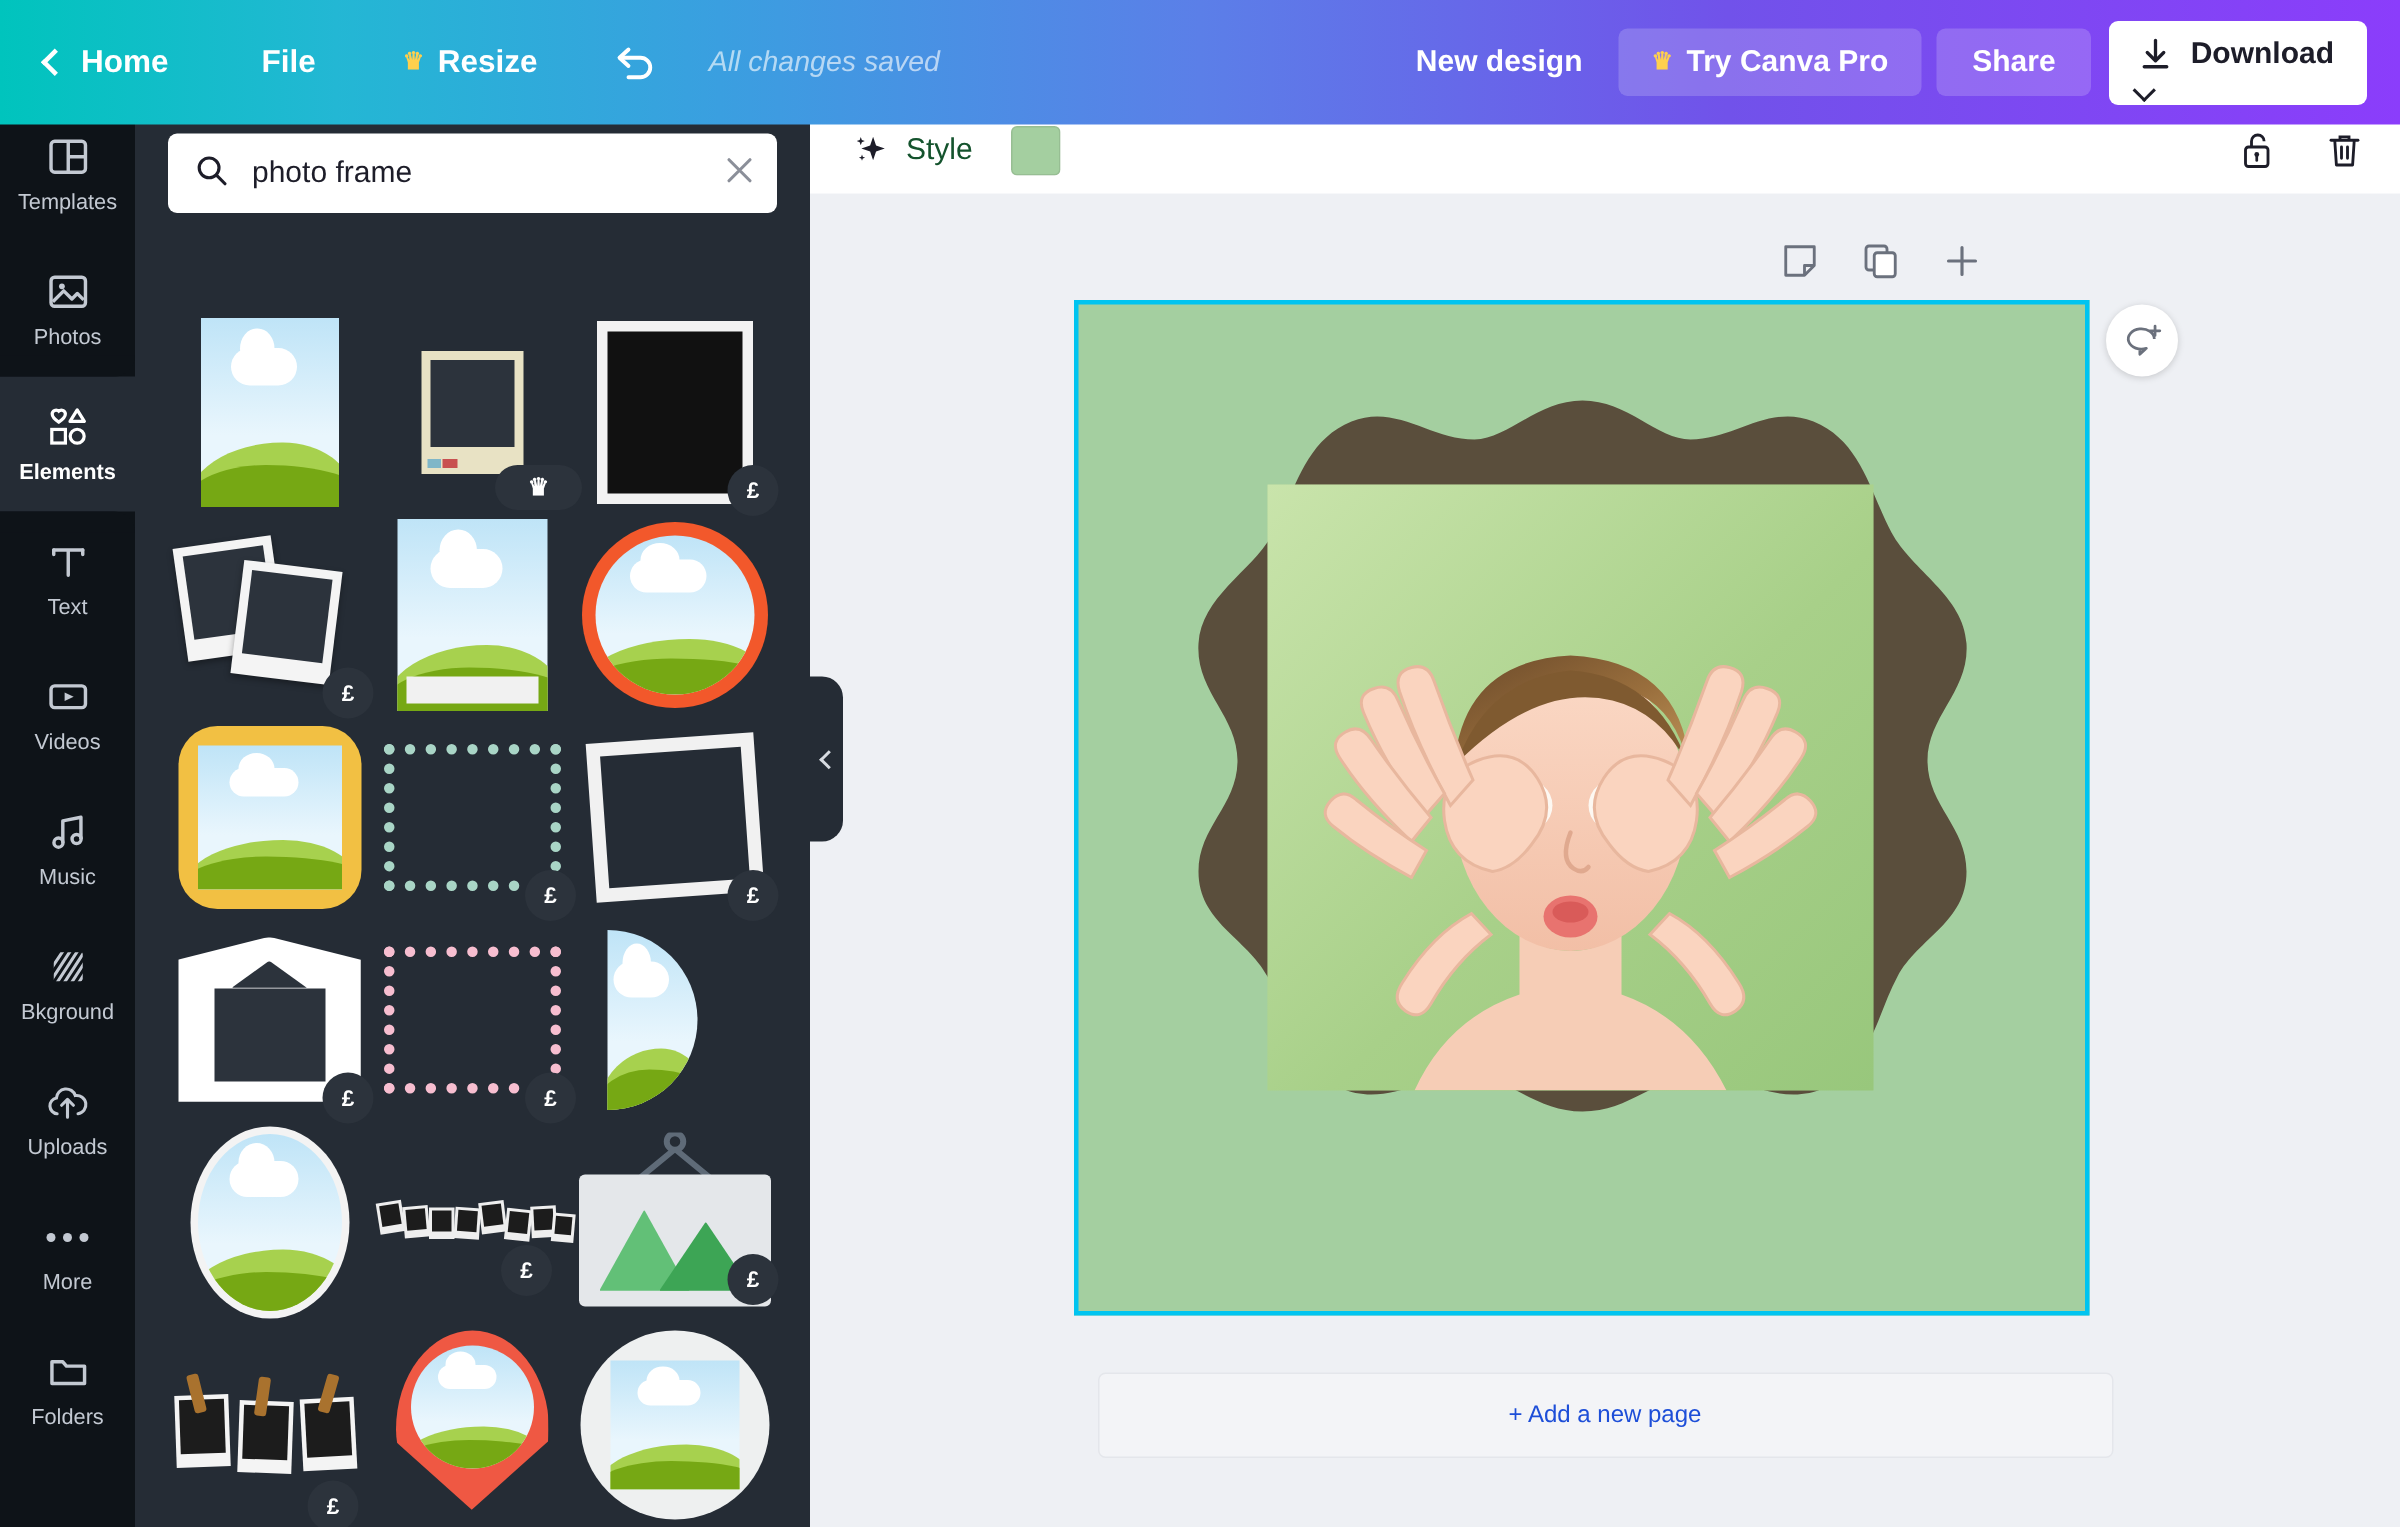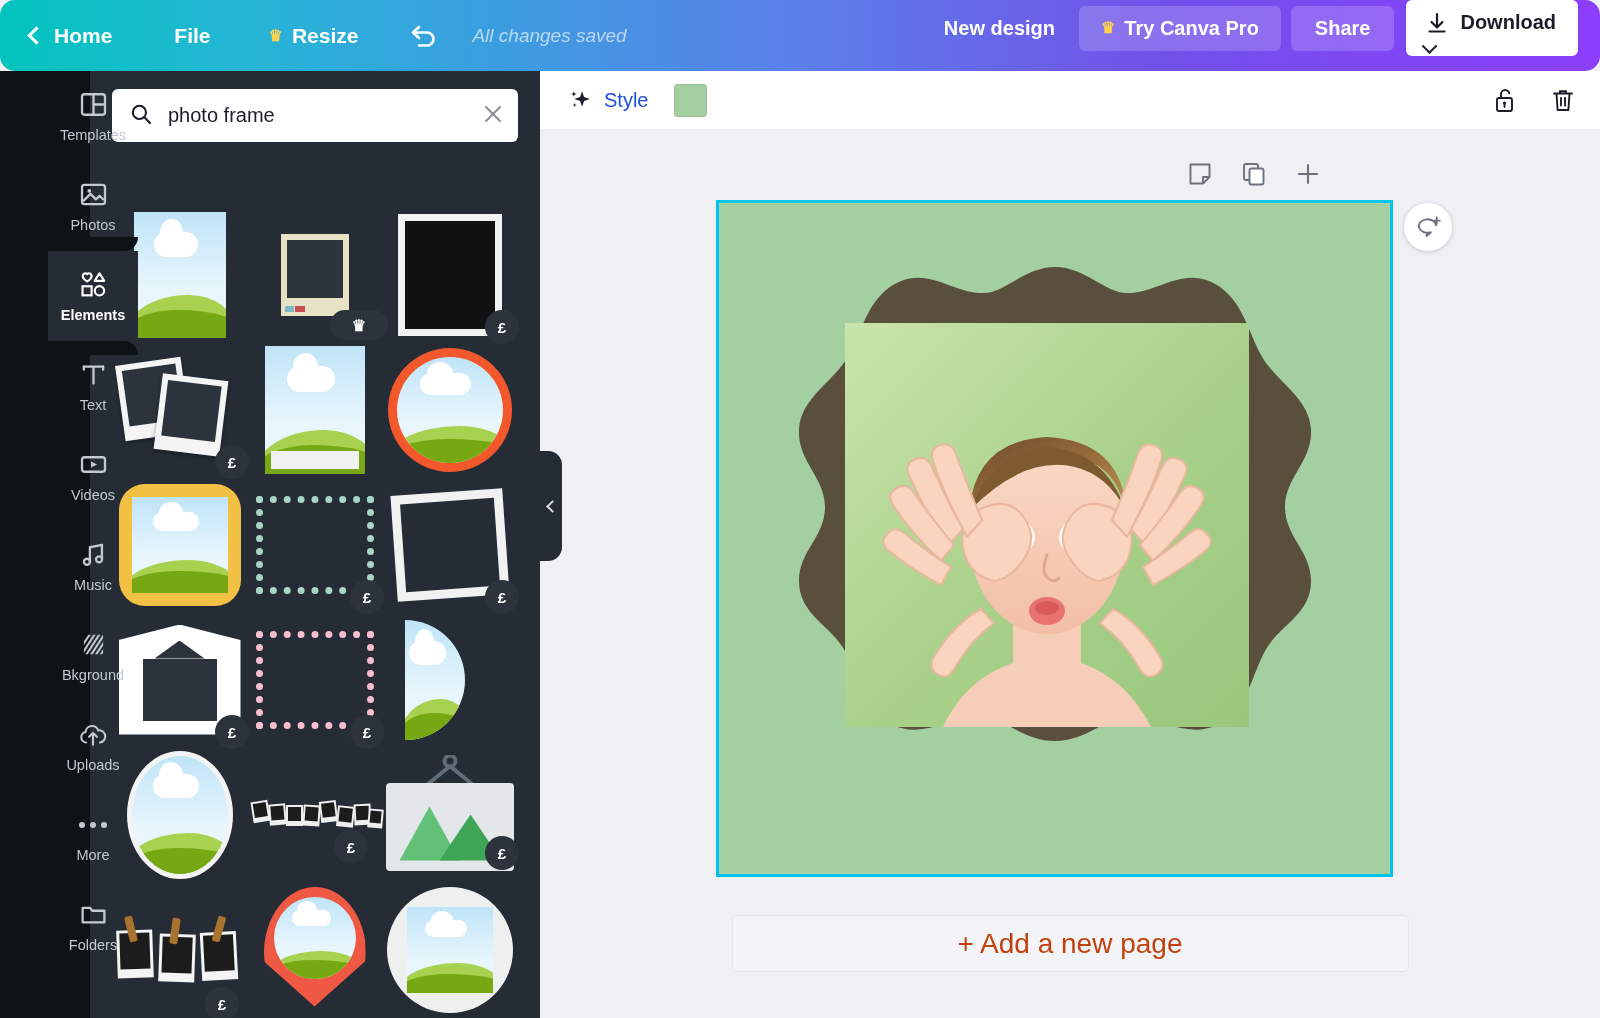--- a/index.html
+++ b/index.html
@@ -6,25 +6,24 @@
   html, body {
     width: 1600px; height: 1018px;
     overflow: hidden;
     font-family: "Liberation Sans", sans-serif;
     background: #eef0f4;
   }
 
   
   .topbar {
     position: absolute; top: 0; left: 0;
-    width: 1600px; height: 71px;
+    width: 1600px; height: 83px;
     background: linear-gradient(90deg, #00c4bd 0%, #23b7d4 14%, #3a9fe0 30%, #5b7fe8 50%, #7152ea 72%, #8b3dfb 100%);
-    display: flex; align-items: flex-start;
+    display: flex; align-items: center;
     z-index: 40;
-    border-radius: 15px;
   }
   .tb-left { display: flex; align-items: center; height: 100%; }
   .tb-item {
     display: flex; align-items: center; gap: 9px;
     color: #fff; font-size: 21px; font-weight: 600;
     padding: 0 18px; height: 100%;
     cursor: pointer; white-space: nowrap;
   }
   .tb-item.home { padding-left: 30px; padding-right: 34px; }
   .tb-item.file { padding-left: 28px; padding-right: 30px; }
@@ -87,21 +86,20 @@
     border-right: 2.5px solid #1d1d29; border-bottom: 2.5px solid #1d1d29;
     transform: rotate(45deg) translate(-3px,-3px);
   }
 
   
   .rail {
     position: absolute; top: 71px; left: 0;
     width: 90px; height: 947px;
     background: #0e1318;
     z-index: 30;
-    padding-left: 48px;
   }
   .rail-item {
     position: relative;
     width: 90px; height: 90px;
     display: flex; flex-direction: column;
     align-items: center; justify-content: center;
     gap: 7px; cursor: pointer;
     color: #c3c9d2; font-size: 14.5px;
   }
   .rail-item.active { background: #252c35; color: #fff; font-weight: 700; }
@@ -207,21 +205,21 @@
   .stylebar {
     position: absolute; top: 71px; left: 540px;
     width: 1060px; height: 58px;
     background: #fff;
     display: flex; align-items: center;
     padding: 0 24px 0 24px;
     z-index: 15;
   }
   .style-btn {
     display: flex; align-items: center; gap: 11px;
-    font-size: 20px; color: #1d4ed8; font-weight: 400;
+    font-size: 20px; color: #14532d; font-weight: 400;
     cursor: pointer; margin-left: 4px; justify-content: flex-end;
   }
   .color-swatch {
     width: 33px; height: 33px; border-radius: 4px;
     margin-left: 26px; cursor: pointer;
     border: 1px solid rgba(0,0,0,0.08);
   }
   .sb-right { margin-left: auto; display: flex; align-items: center; gap: 32px; }
   .sb-ico { cursor: pointer; display: flex; align-items: center; }
 
@@ -272,21 +270,21 @@
     position: absolute; top: 786px; left: 0;
     width: 1060px;
     display: flex; justify-content: center;
   }
   .addpage {
     width: 677px; height: 57px;
     background: #f3f4f7;
     border: 1px solid #e4e6eb;
     border-radius: 5px;
     display: flex; align-items: center; justify-content: center;
-    color: #c2410c; font-size: 28px;
+    color: #1d4ed8; font-size: 16px;
     cursor: pointer;
   }
 </style>
 </head>
 <body>
 
 <div class="topbar">
   <div class="tb-left">
     <div class="tb-item home">
       <span class="chev-left"></span>

